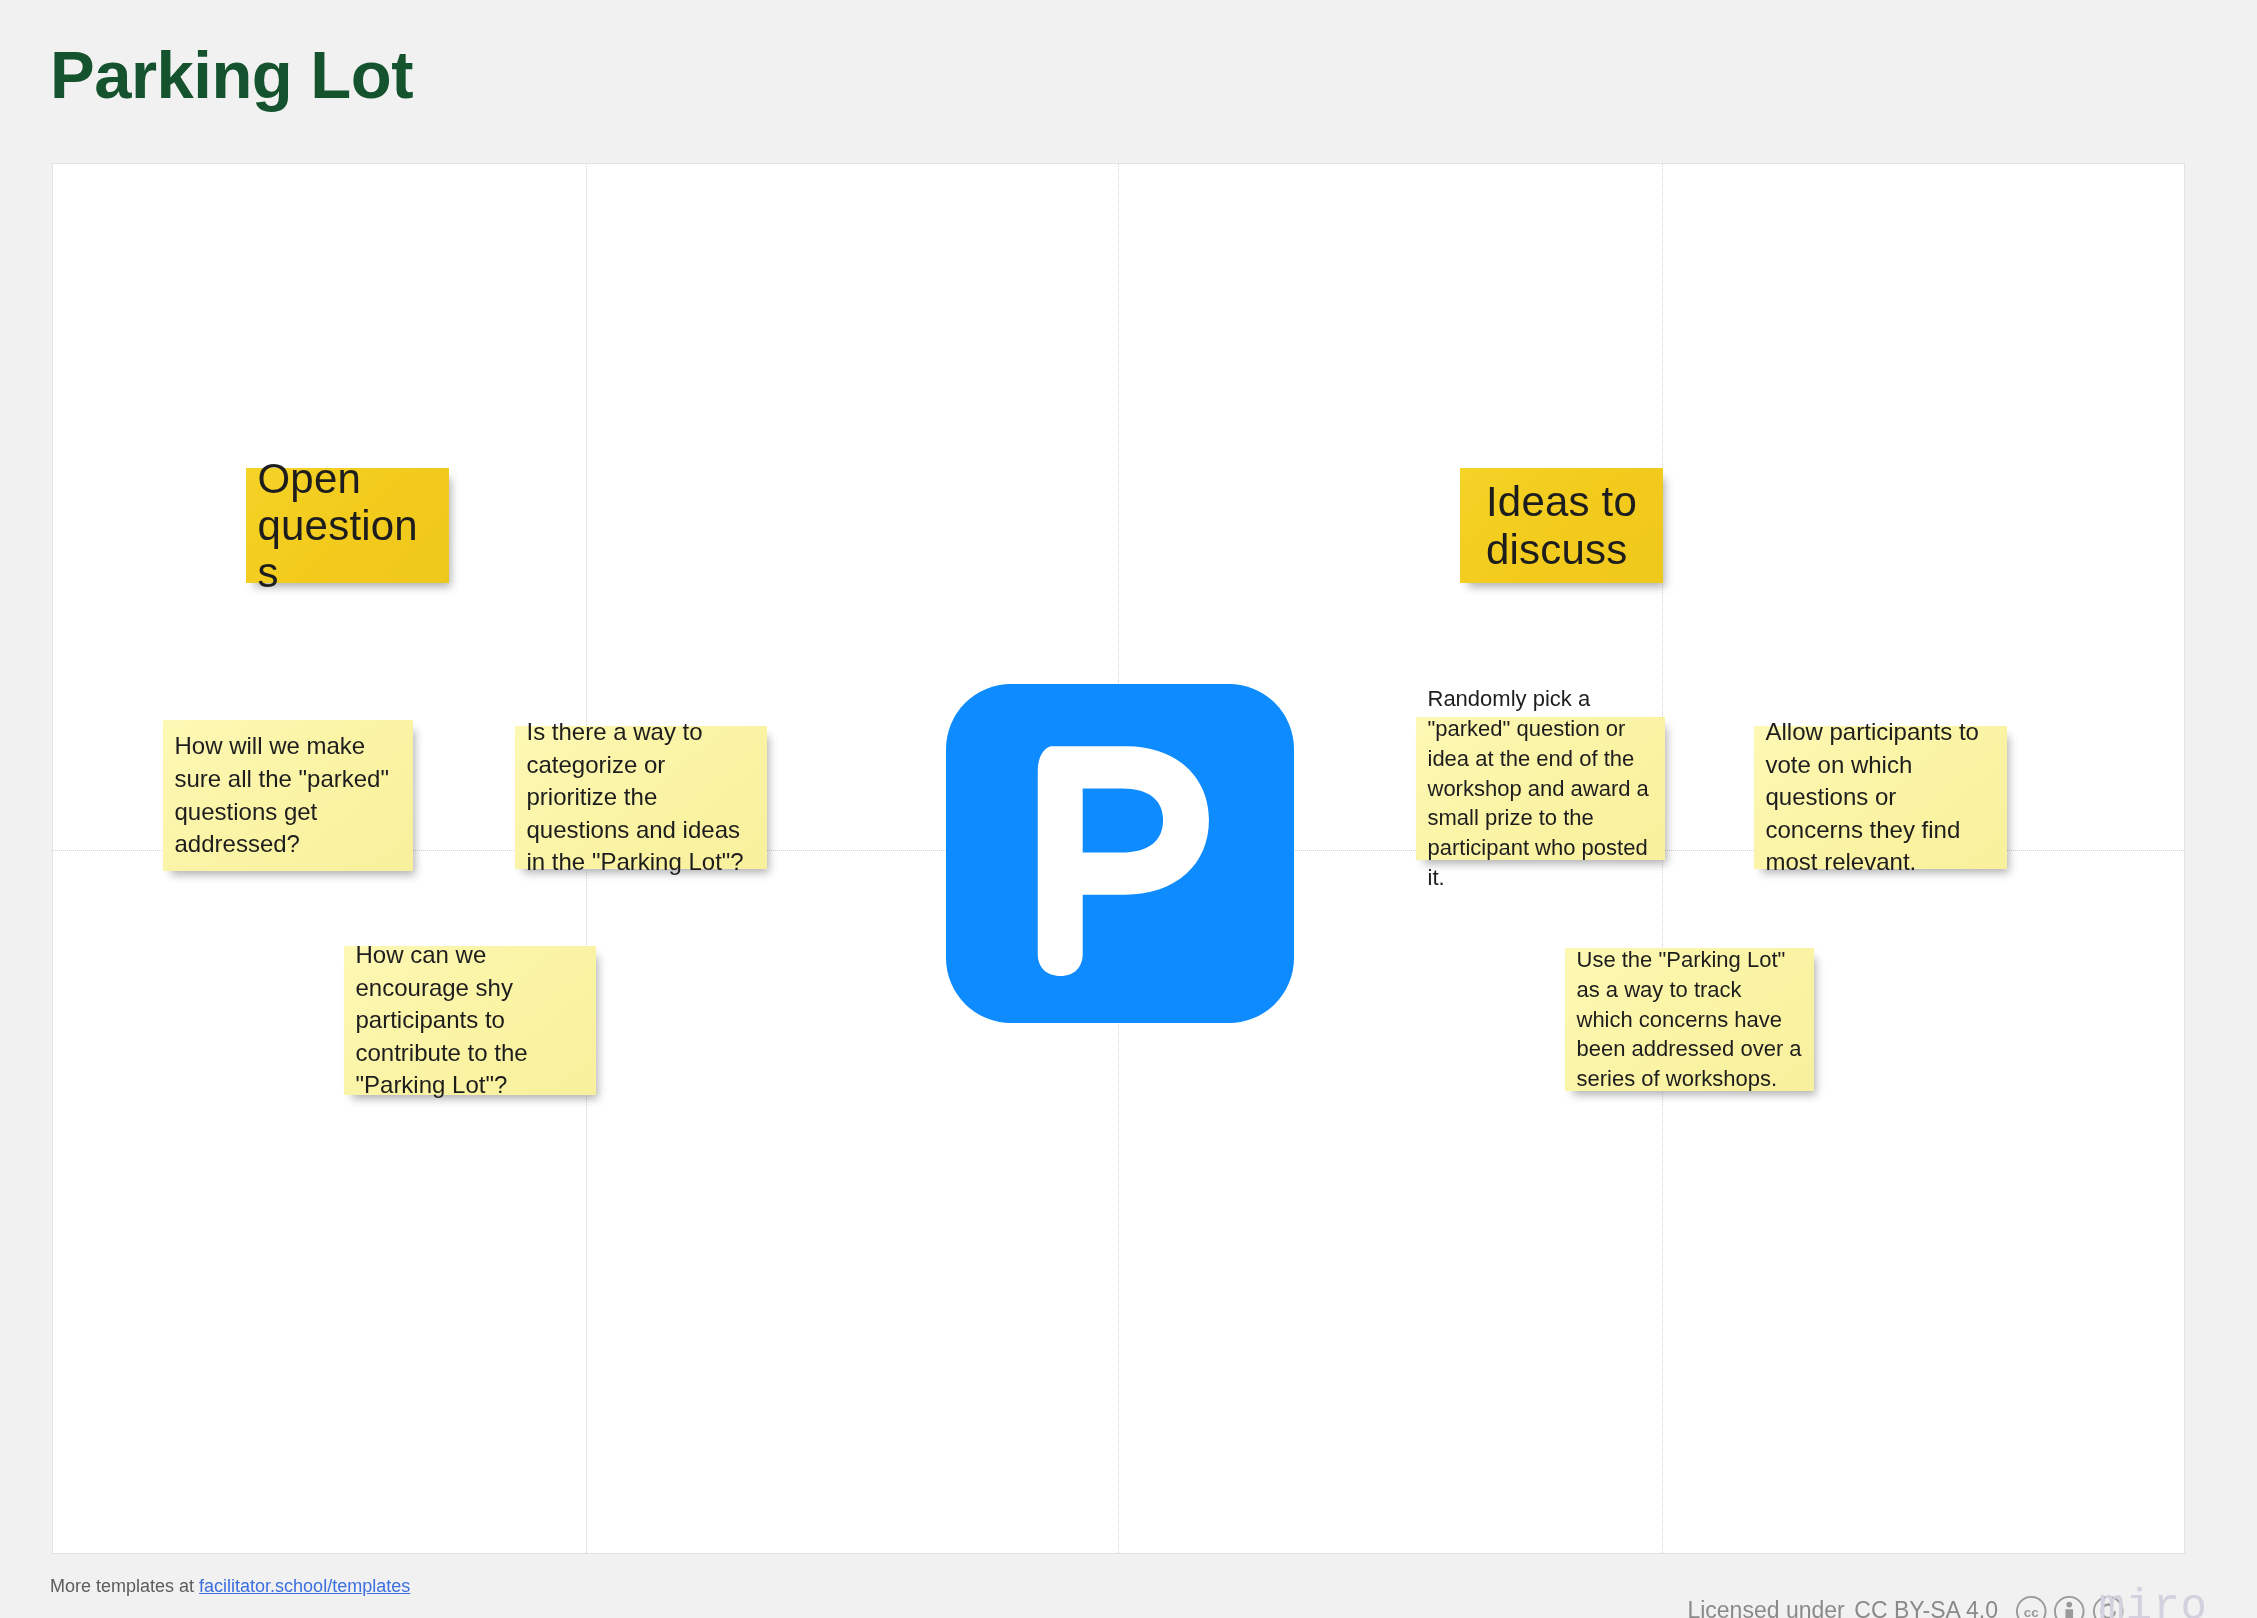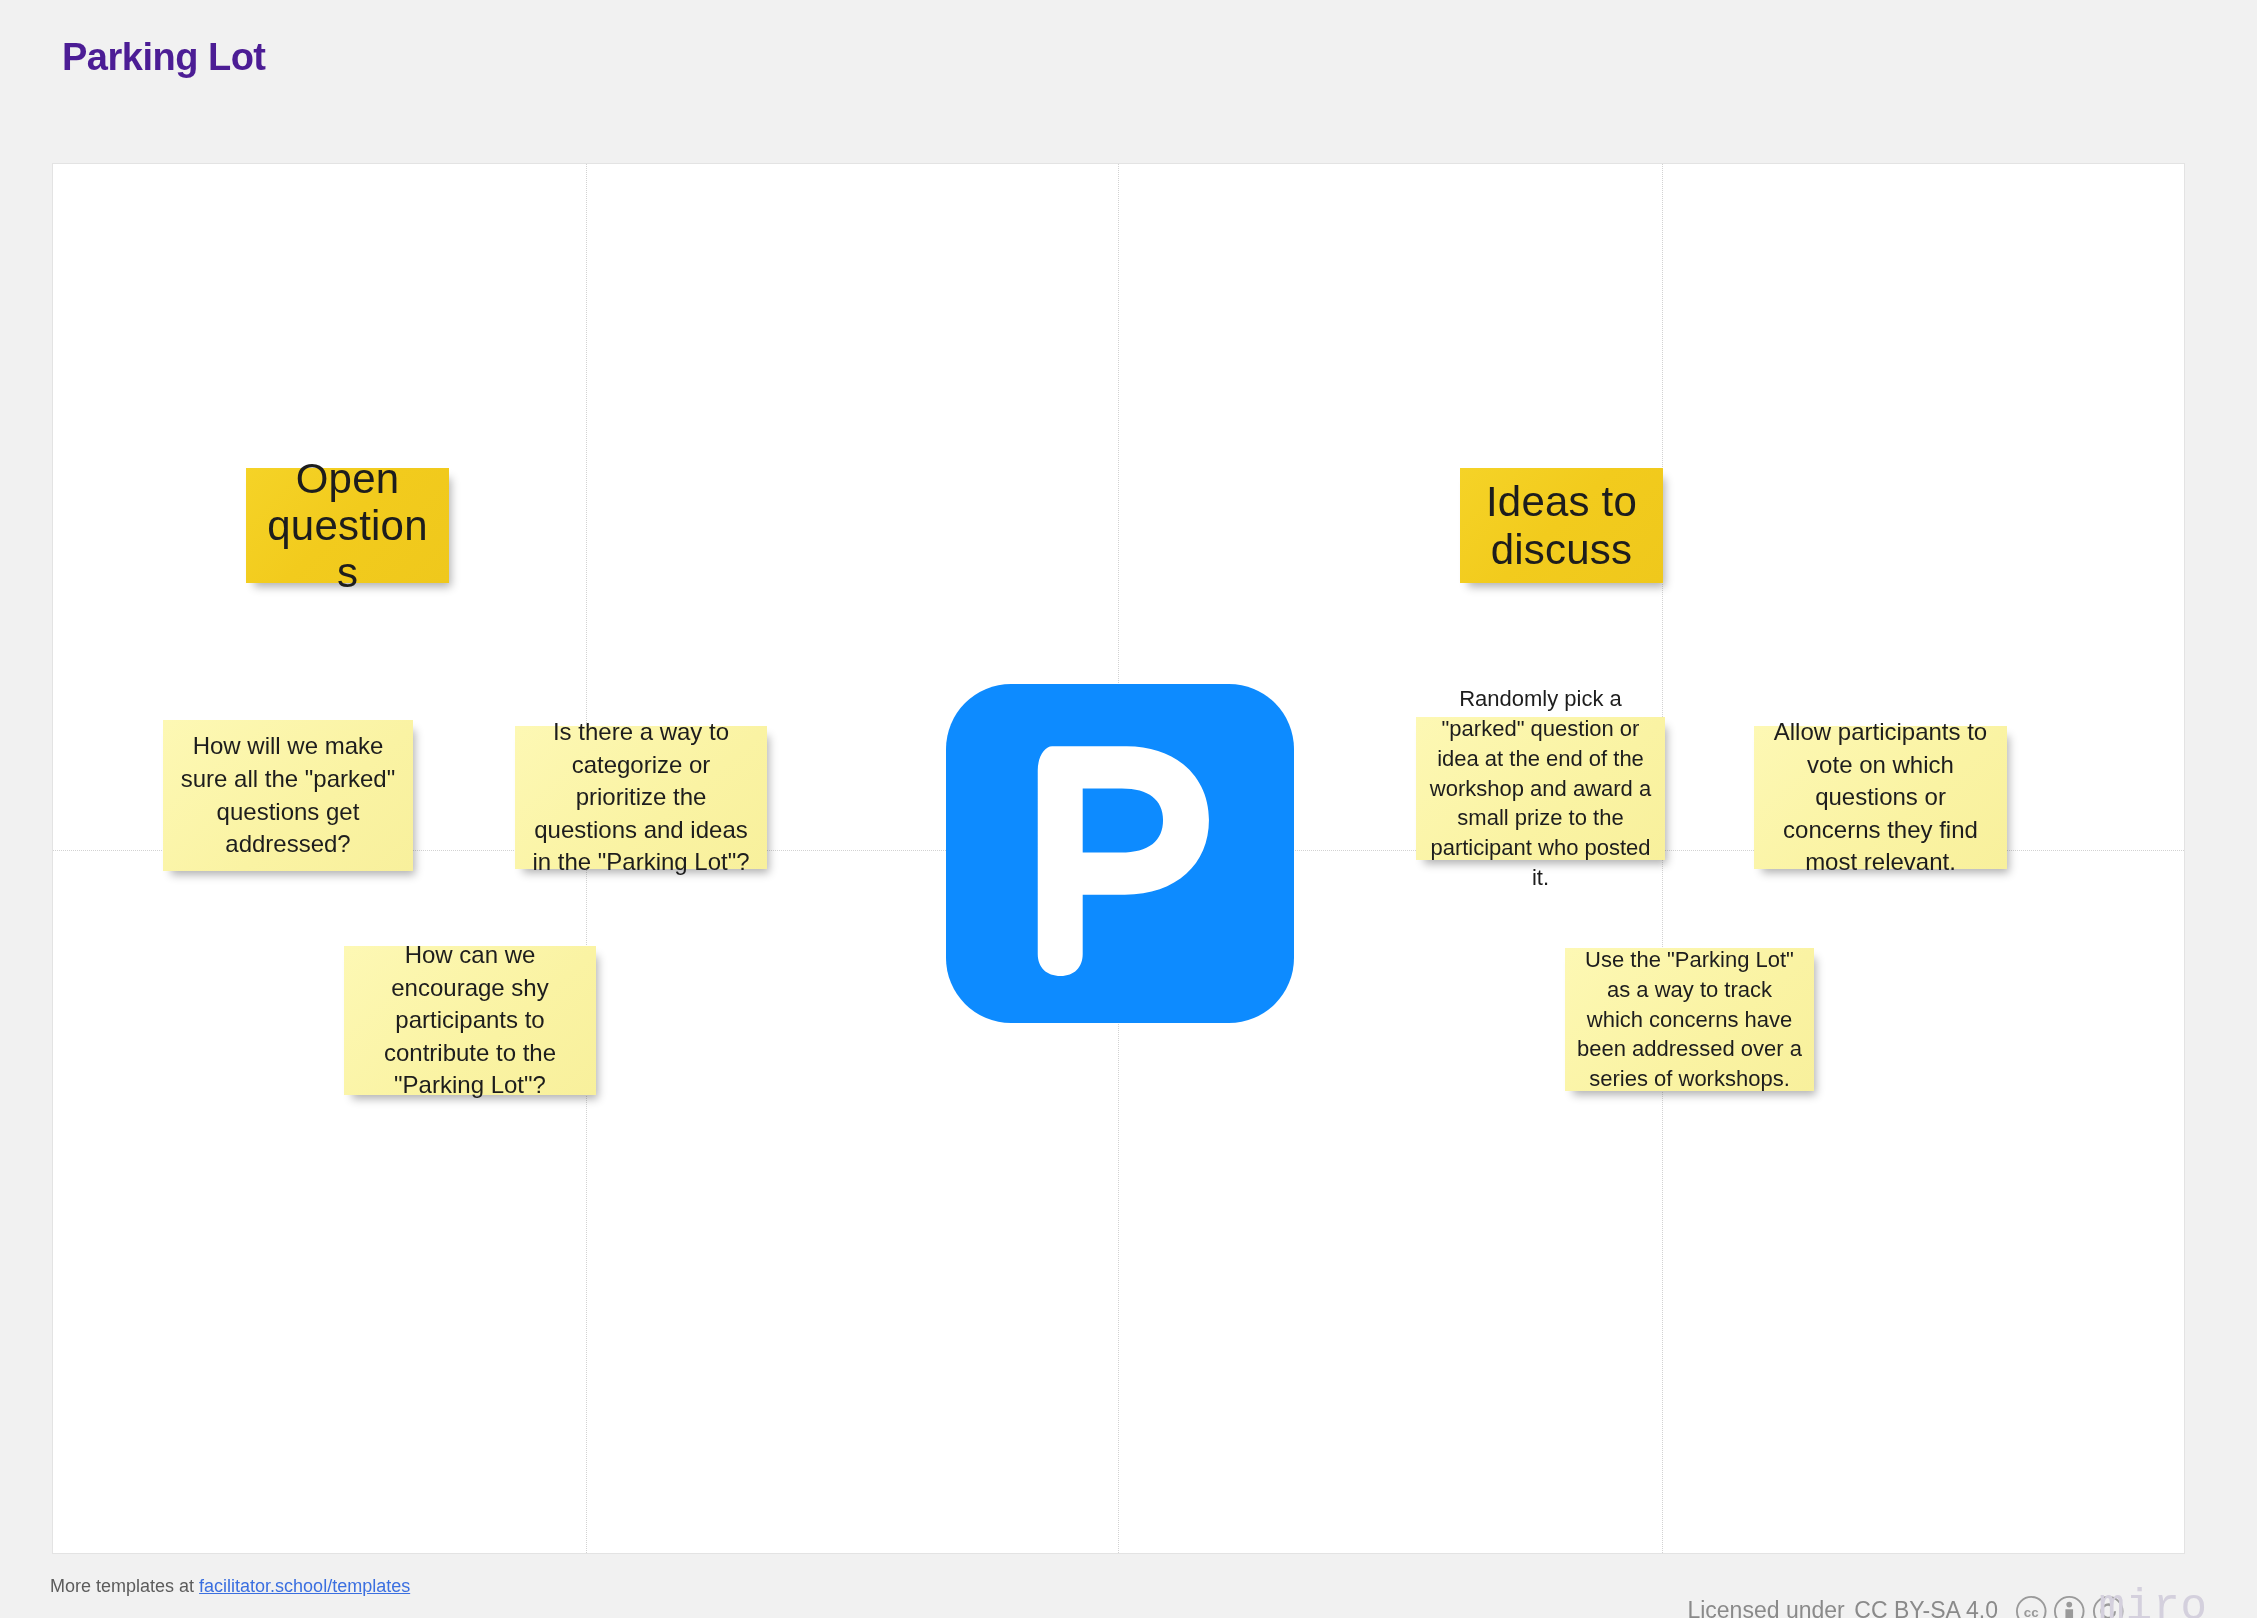--- a/index.html
+++ b/index.html
@@ -14,26 +14,25 @@
     overflow: hidden;
     font-family: "Liberation Sans", sans-serif;
     -webkit-font-smoothing: antialiased;
   }
 
   
   #page-title {
     position: absolute;
     left: 50px;
     top: 36px;
-    font-size: 38px;
+    font-size: 67px;
     font-weight: bold;
-    color: #4c1d95;
+    color: #14532d;
     letter-spacing: -0.5px;
     font-family: "Liberation Sans", sans-serif;
-    margin-left: 12px;
   }
 
   
   #canvas {
     position: absolute;
     left: 52px;
     top: 163px;
     width: 2133px;
     height: 1391px;
     background: #ffffff;
@@ -57,21 +56,21 @@
     border-top: 1.9px dotted #d2d2d2;
   }
 
   
   .note {
     position: absolute;
     box-sizing: border-box;
     display: flex;
     align-items: center;
     justify-content: center;
-    text-align: center;
+    text-align: left;
     color: #1d1d1d;
     line-height: 1.32;
     box-shadow: 4.8px 6.7px 8.6px -2.9px rgba(0,0,0,0.30);
     padding: 5.7px 11.5px;
     white-space: pre-line;
     word-break: break-word;
   }
   .note.header {
     background: linear-gradient(135deg, #f5d327 0%, #f2cb1d 48%, #efc81c 100%);
     font-size: 42px;

